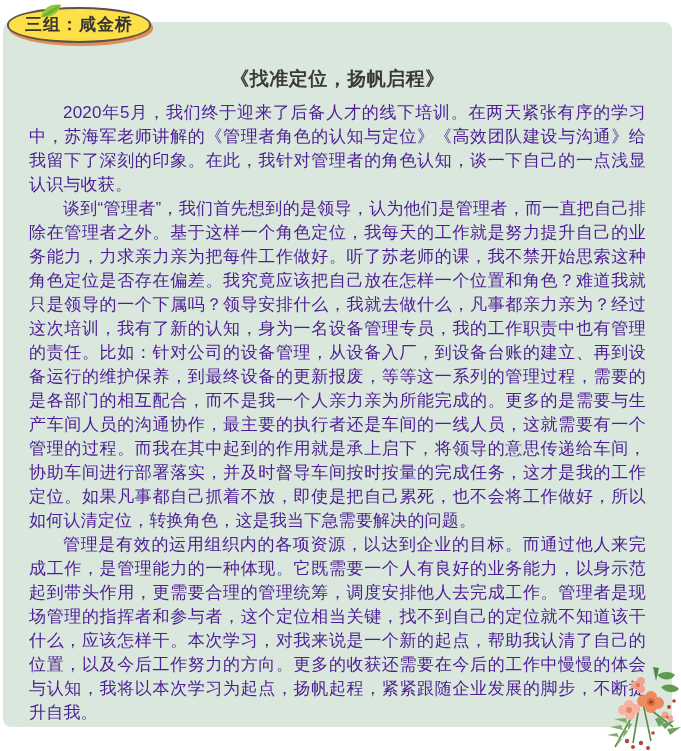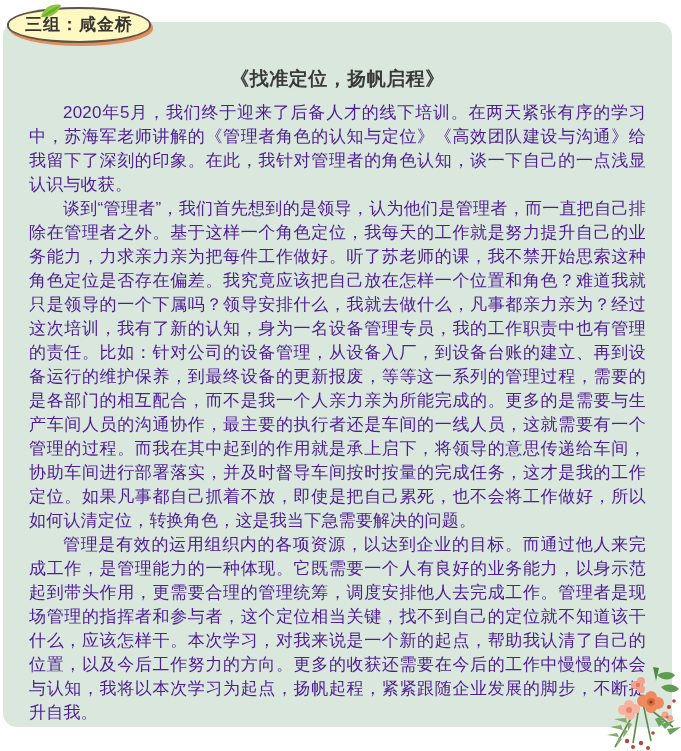--- a/index.html
+++ b/index.html
@@ -17,30 +17,30 @@
     height: 751px;
     background: #ffffff;
   }
   .content-card {
     position: absolute;
     left: 3px;
     top: 22px;
     width: 669px;
     height: 705px;
     background: #d9e7dc;
-    border-radius: 14px;
+    border-radius: 8px;
     box-sizing: border-box;
     padding: 44px 26px 20px 26px;
   }
   .group-badge {
     position: absolute;
     left: 7px;
     top: 7px;
     z-index: 3;
-    background: #fef9c3;
+    background: #fde047;
     border: 2px solid #5c5249;
     border-radius: 50% / 48%;
     padding: 4px 16px 5px 16px;
     box-shadow: 2px 3px 0 0 #e08e5a;
     font-weight: bold;
     font-size: 17px;
     letter-spacing: 1px;
     color: #38342f;
     white-space: nowrap;
   }

